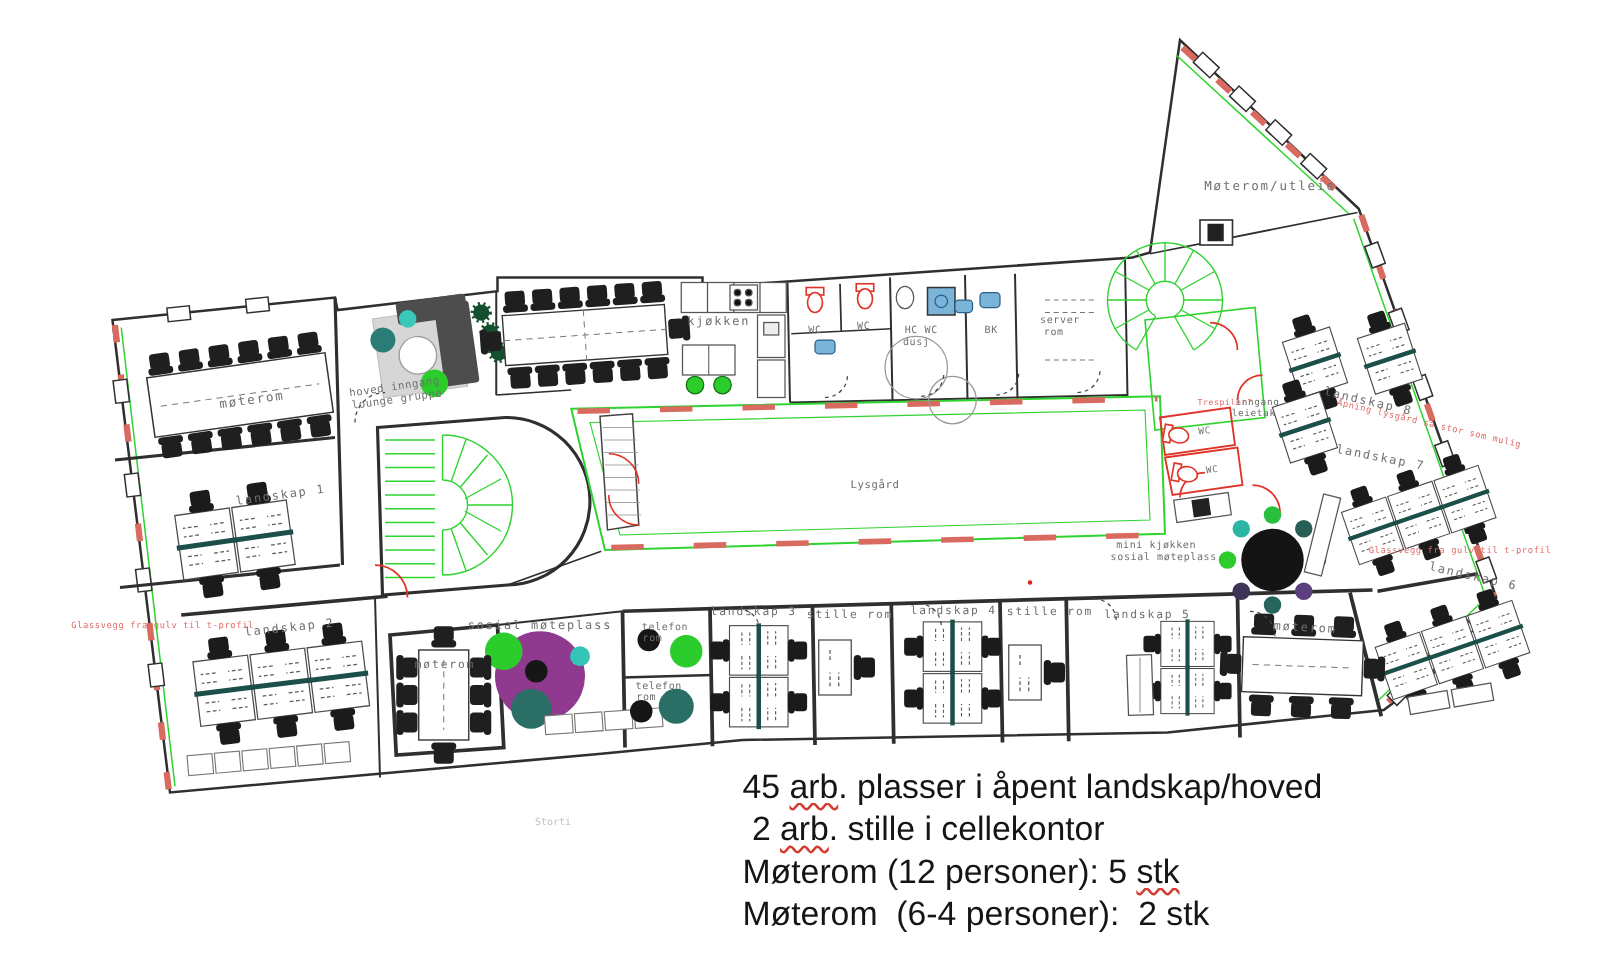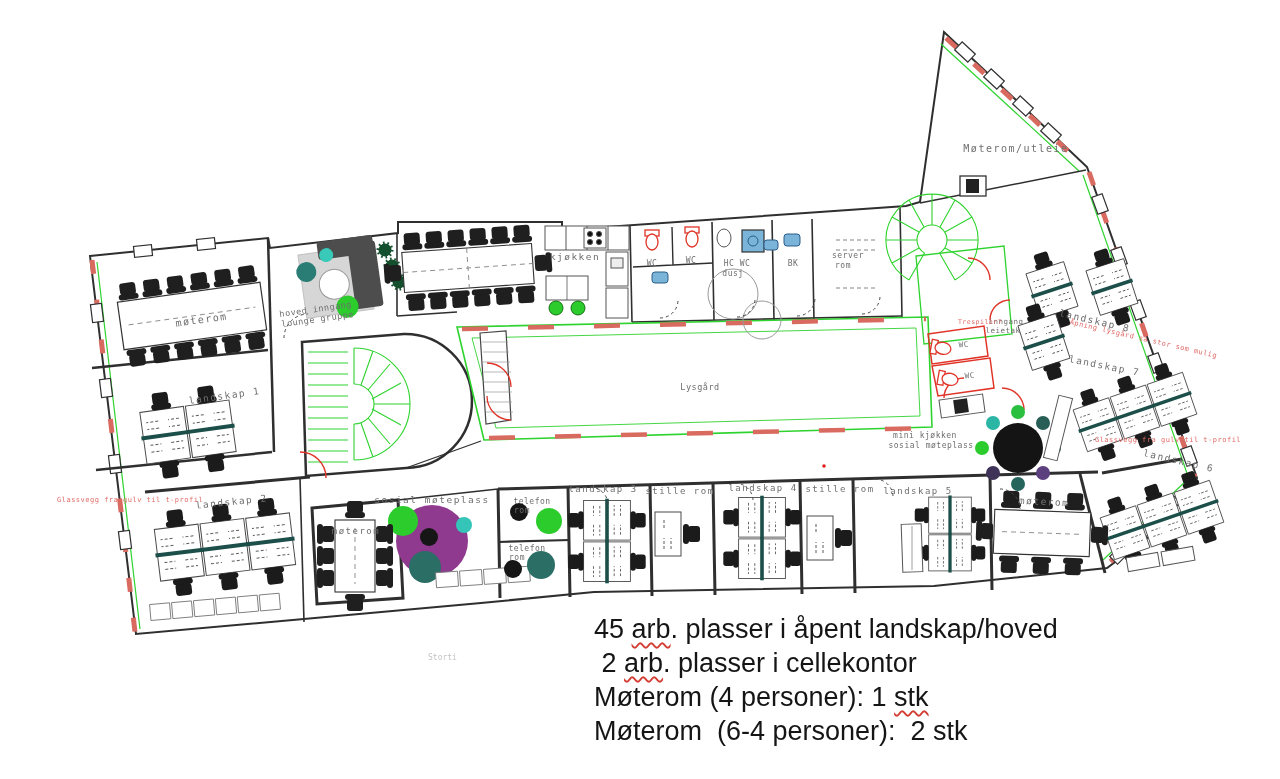--- a/index.html
+++ b/index.html
@@ -453,17 +453,17 @@
   <text class="red-note" x="980" y="324" font-size="6.5" text-anchor="middle">Trespiler?</text>
 </g>
 
 <text x="428" y="660" font-size="8" fill="#c4c4c4">Storti</text>
 
 </svg>
 
 
 <div class="summary">
   <div class="s-line"><span>45 </span><span class="sp">arb</span><span>. plasser i åpent landskap/hoved</span></div>
-  <div class="s-line"><span> 2 </span><span class="sp">arb</span><span>. plasser i cellekontor</span></div>
-  <div class="s-line"><span>Møterom (4 personer): 1 </span><span class="sp">stk</span><span></span></div>
+  <div class="s-line"><span> 2 </span><span class="sp">arb</span><span>. stille i cellekontor</span></div>
+  <div class="s-line"><span>Møterom (12 personer): 5 </span><span class="sp">stk</span><span></span></div>
   <div class="s-line"><span>Møterom  (6-4 personer):  2 stk</span><span class="sp"></span><span></span></div>
 </div>
 </div>
 
 </body></html>

